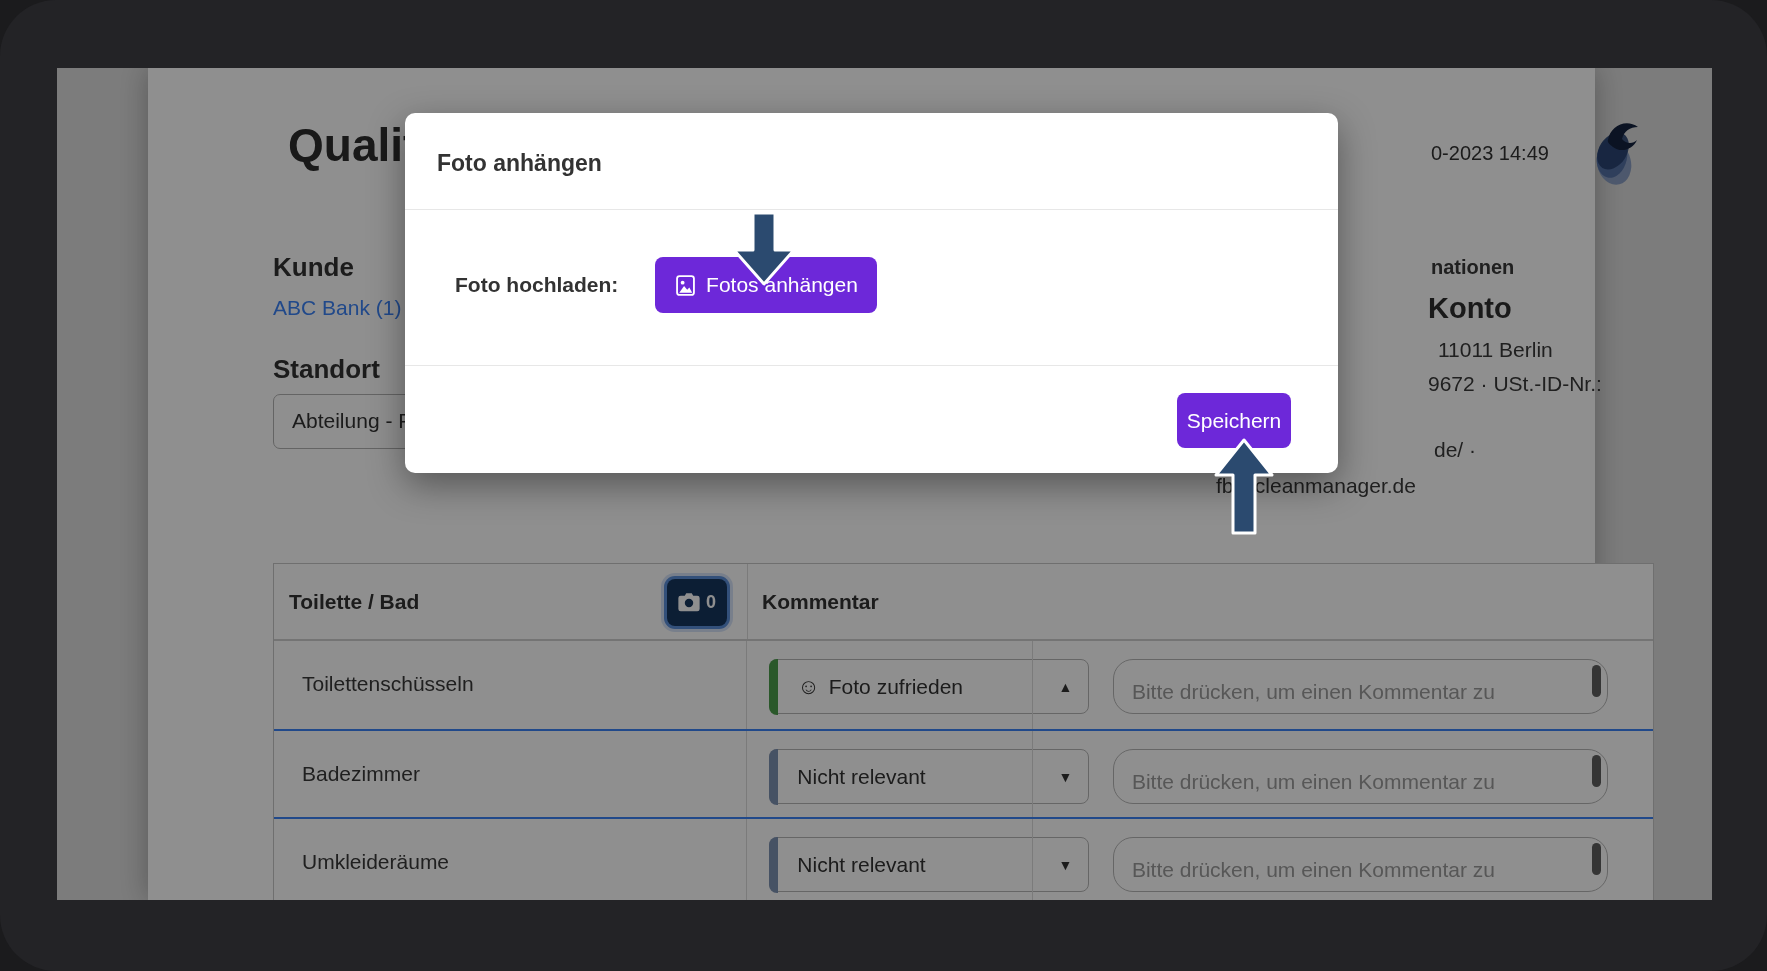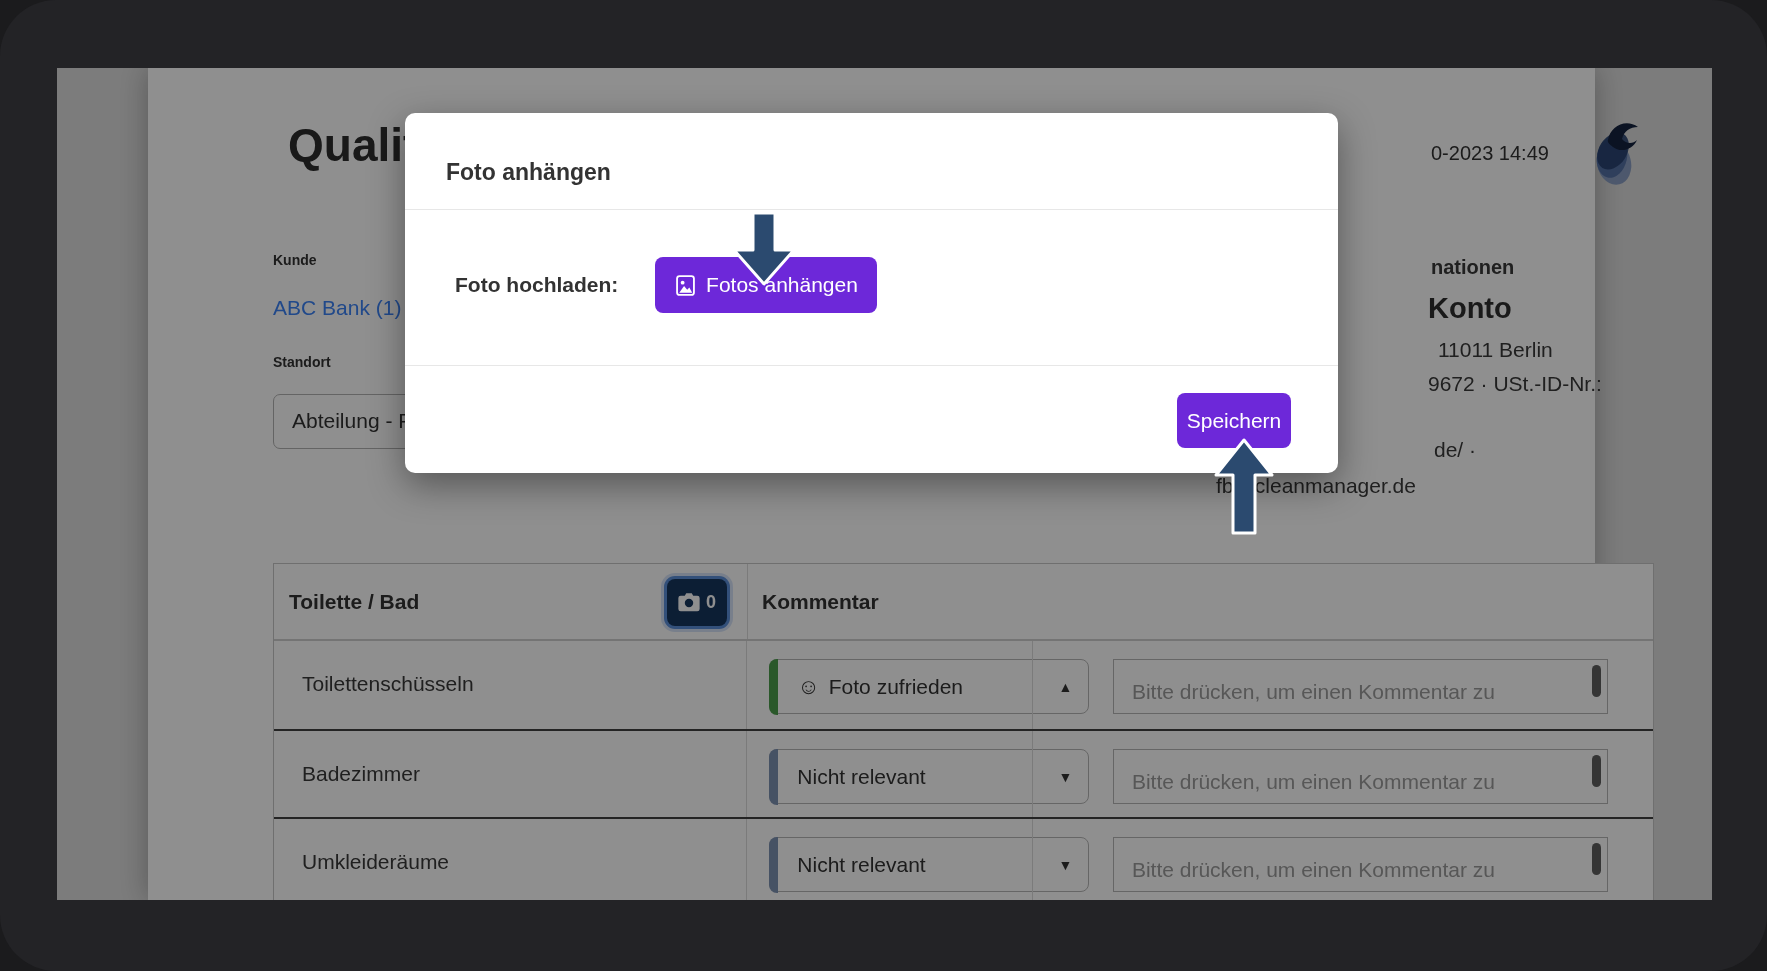--- a/index.html
+++ b/index.html
@@ -15,38 +15,38 @@
   .window { position:absolute; left:57px; top:68px; width:1655px; height:832px;
             background:#dedede; overflow:hidden; }
   .page   { position:absolute; left:91px; top:0; width:1447px; height:832px;
             background:#ffffff; box-shadow:0 0 28px rgba(0,0,0,.30); }
   .backdrop { position:absolute; inset:0; background:rgba(0,0,0,.44); z-index:5; }
 
   .h1 { left:140px; top:50px; font-size:46px; font-weight:bold; color:#2d2d2d; white-space:nowrap; }
   .timestamp { left:1283px; top:74px; font-size:20px; color:#333; white-space:nowrap; }
   .logo { left:1440px; top:52px; }
 
-  .field-label { font-size:14px; font-weight:bold; color:#333; white-space:nowrap; }
+  .field-label { font-size:26px; font-weight:bold; color:#333; white-space:nowrap; }
   .field-value { font-size:21px; color:#3b82f6; white-space:nowrap; }
   .select-box {
     left:125px; top:326px; width:590px; height:55px;
     border:1.5px solid #b3b3b3; border-radius:7px; background:#fff;
     font-size:21px; color:#333; line-height:52px; padding-left:18px; white-space:nowrap; overflow:hidden;
   }
 
   .info-frag { white-space:nowrap; color:#3a3a3a; font-size:21px; }
   .info-frag.b { font-weight:bold; font-size:20px; }
   .info-frag.big { font-weight:bold; font-size:29px; color:#2f2f2f; }
 
   
   .qtable { left:125px; top:495px; width:1381px; border:1px solid #c6c6c6; background:#fff; }
   .trow { position:relative; display:flex; width:100%; }
   .thead { height:77px; border-bottom:2px solid #cfcfcf; }
   .tbody-row { height:88px; }
-  .tbody-row + .tbody-row { border-top:2px solid #404040; }
+  .tbody-row + .tbody-row { border-top:2px solid #3b82f6; }
   .c1 { position:relative; width:473px; }
   .c2 { position:relative; width:286px; border-left:1px solid #dcdcdc; }
   .c3 { position:relative; width:622px; border-left:1px solid #dcdcdc; }
   .th-text { font-size:21px; font-weight:bold; color:#333; line-height:75px; padding-left:14px; white-space:nowrap; }
   .thead .c1 .th-text { padding-left:15px; }
   .row-label { font-size:21px; color:#3a3a3a; line-height:86px; padding-left:28px; white-space:nowrap; }
 
   .cam-badge {
     position:absolute; right:20px; top:15px; width:60px; height:47px;
     background:#17365e; border-radius:8px;
@@ -60,31 +60,31 @@
     border:1.5px solid #b7b7b7; border-radius:8px; background:#fff;
     display:flex; align-items:center; padding-left:27px;
   }
   .accent-bar { position:absolute; left:-1.5px; top:-1.5px; bottom:-1.5px; width:9px; border-radius:8px 0 0 8px; }
   .rating-icon { font-size:22px; color:#333; margin-right:9px; }
   .rating-text { font-size:21px; color:#333; white-space:nowrap; }
   .caret { margin-left:auto; padding-right:16px; font-size:14px; color:#333; }
 
   .comment-box {
     position:absolute; left:80px; top:18px; width:495px; height:55px;
-    border:1.5px solid #b7b7b7; border-radius:0; background:#fff;
+    border:1.5px solid #b7b7b7; border-radius:20px; background:#fff;
     overflow:hidden; padding:12px 40px 0 18px;
     font-size:21px; line-height:40px; color:#9b9b9b; white-space:nowrap;
   }
   .scroll-pill { position:absolute; right:6px; top:5px; width:9px; height:32px; border-radius:5px; background:#5f5f5f; }
 
   
   .modal { position:absolute; left:405px; top:113px; width:933px; height:360px;
            background:#fff; border-radius:10px; box-shadow:0 12px 36px rgba(0,0,0,.40); z-index:10; }
   .m-header { position:absolute; left:0; right:0; top:0; height:97px; border-bottom:1px solid #e7e7e7; }
-  .m-title { margin:13px; padding:33px 0 0 28px; font-size:23px; font-weight:bold; color:#333; }
+  .m-title { margin:4px; padding:33px 0 0 28px; font-size:23px; font-weight:bold; color:#333; }
   .m-body { position:absolute; left:0; right:0; top:97px; height:155px; }
   .m-label { position:absolute; left:50px; top:160px; font-size:21px; font-weight:bold; color:#333; white-space:nowrap; }
   .m-body .m-label { top:63px; }
   .btn { border:none; border-radius:8px; background:#6d28d9; color:#fff;
          font-family:inherit; font-size:21px; display:flex; align-items:center; justify-content:center; cursor:pointer; }
   .btn-attach { position:absolute; left:250px; top:47px; width:222px; height:56px; gap:9px; }
   .m-footer { position:absolute; left:0; right:0; top:252px; bottom:0; border-top:1px solid #e7e7e7; }
   .btn-save { position:absolute; left:772px; top:27px; width:114px; height:55px; }
 
   .arrow-svg { position:absolute; z-index:20; }

